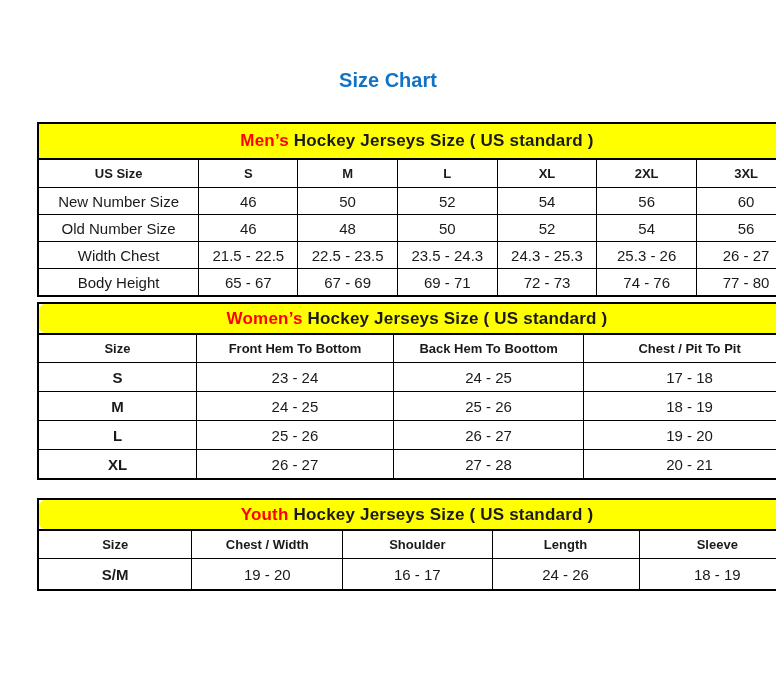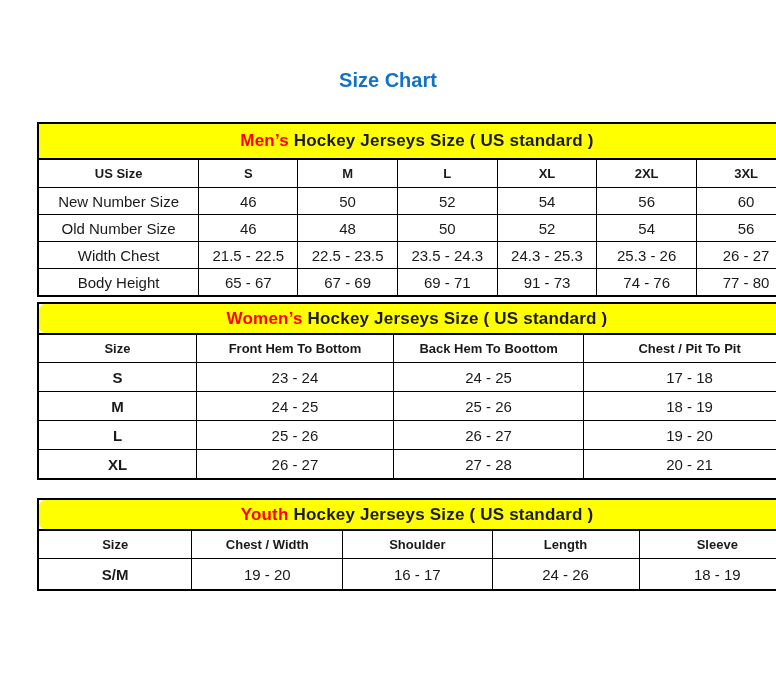--- a/index.html
+++ b/index.html
@@ -116,21 +116,21 @@
             <td>23.5 - 24.3</td>
             <td>24.3 - 25.3</td>
             <td>25.3 - 26</td>
             <td>26 - 27</td>
           </tr>
           <tr>
             <td class="rowlabel">Body Height</td>
             <td>65 - 67</td>
             <td>67 - 69</td>
             <td>69 - 71</td>
-            <td>91 - 73</td>
+            <td>72 - 73</td>
             <td>74 - 76</td>
             <td>77 - 80</td>
           </tr>
         </tbody>
       </table>
     <table class="size-table t1">
         <colgroup>
           <col style="width: 20.9%;">
           <col style="width: 26%;">
           <col style="width: 25.1%;">

